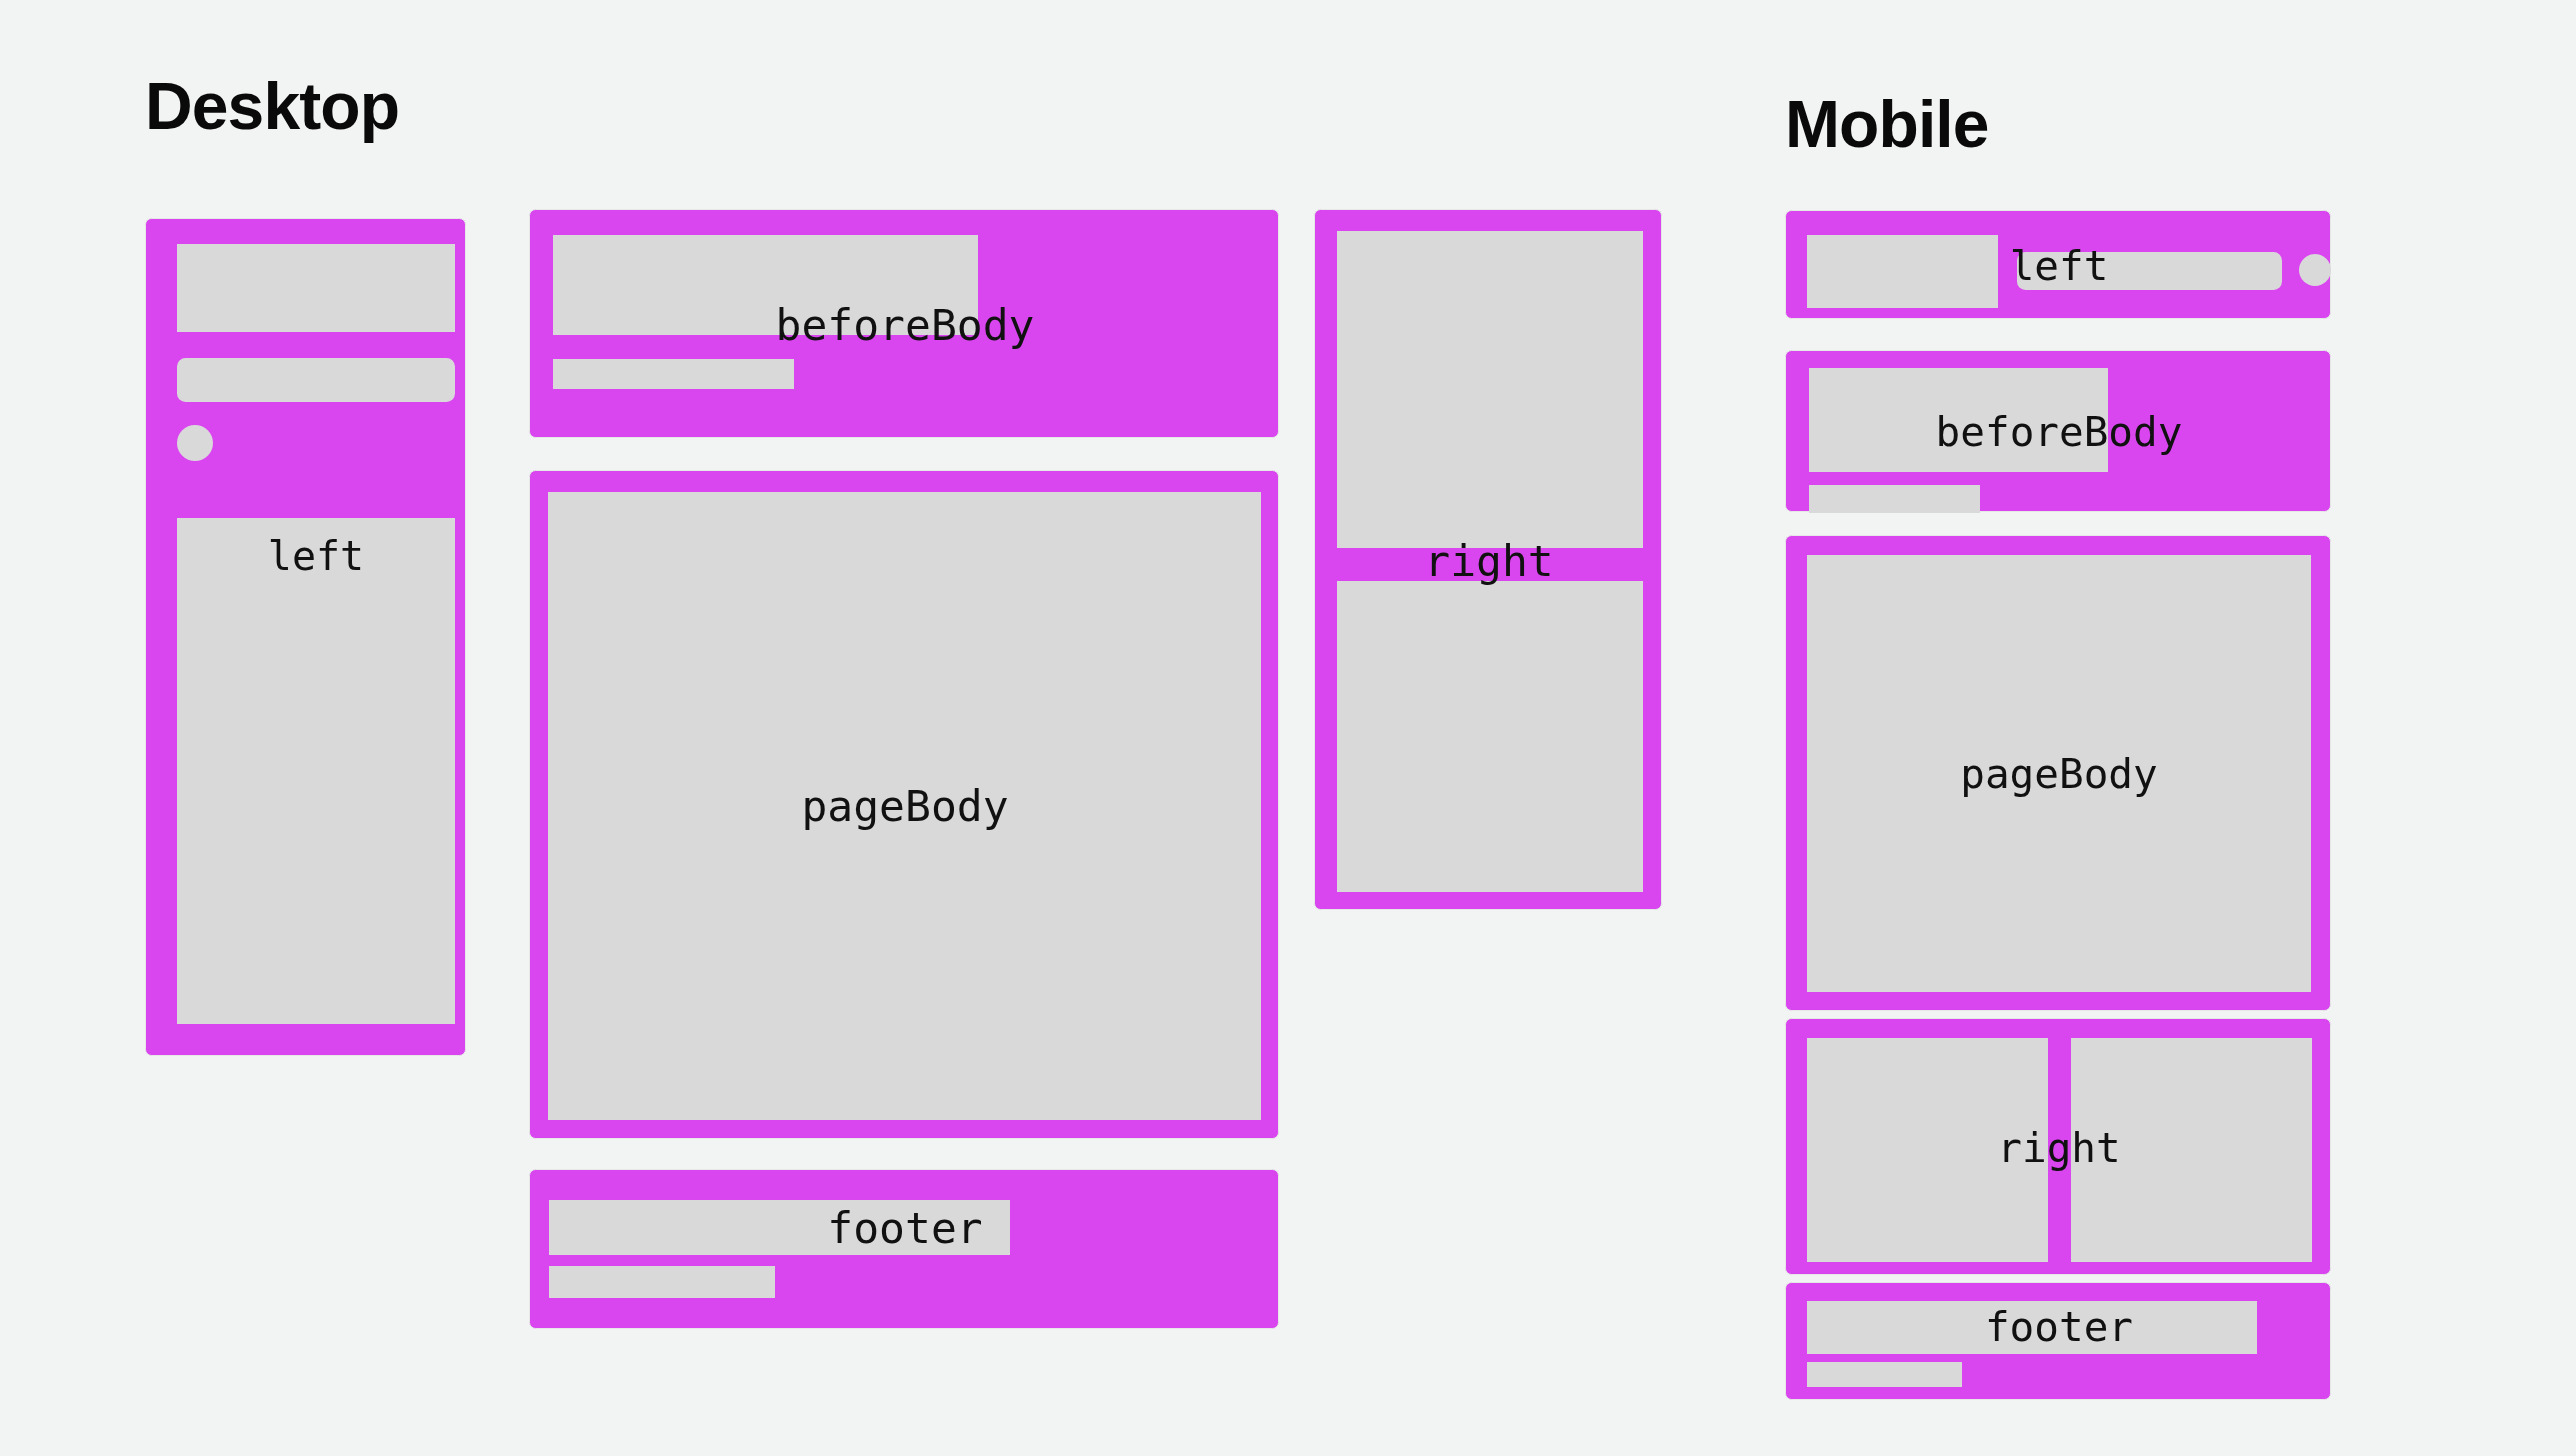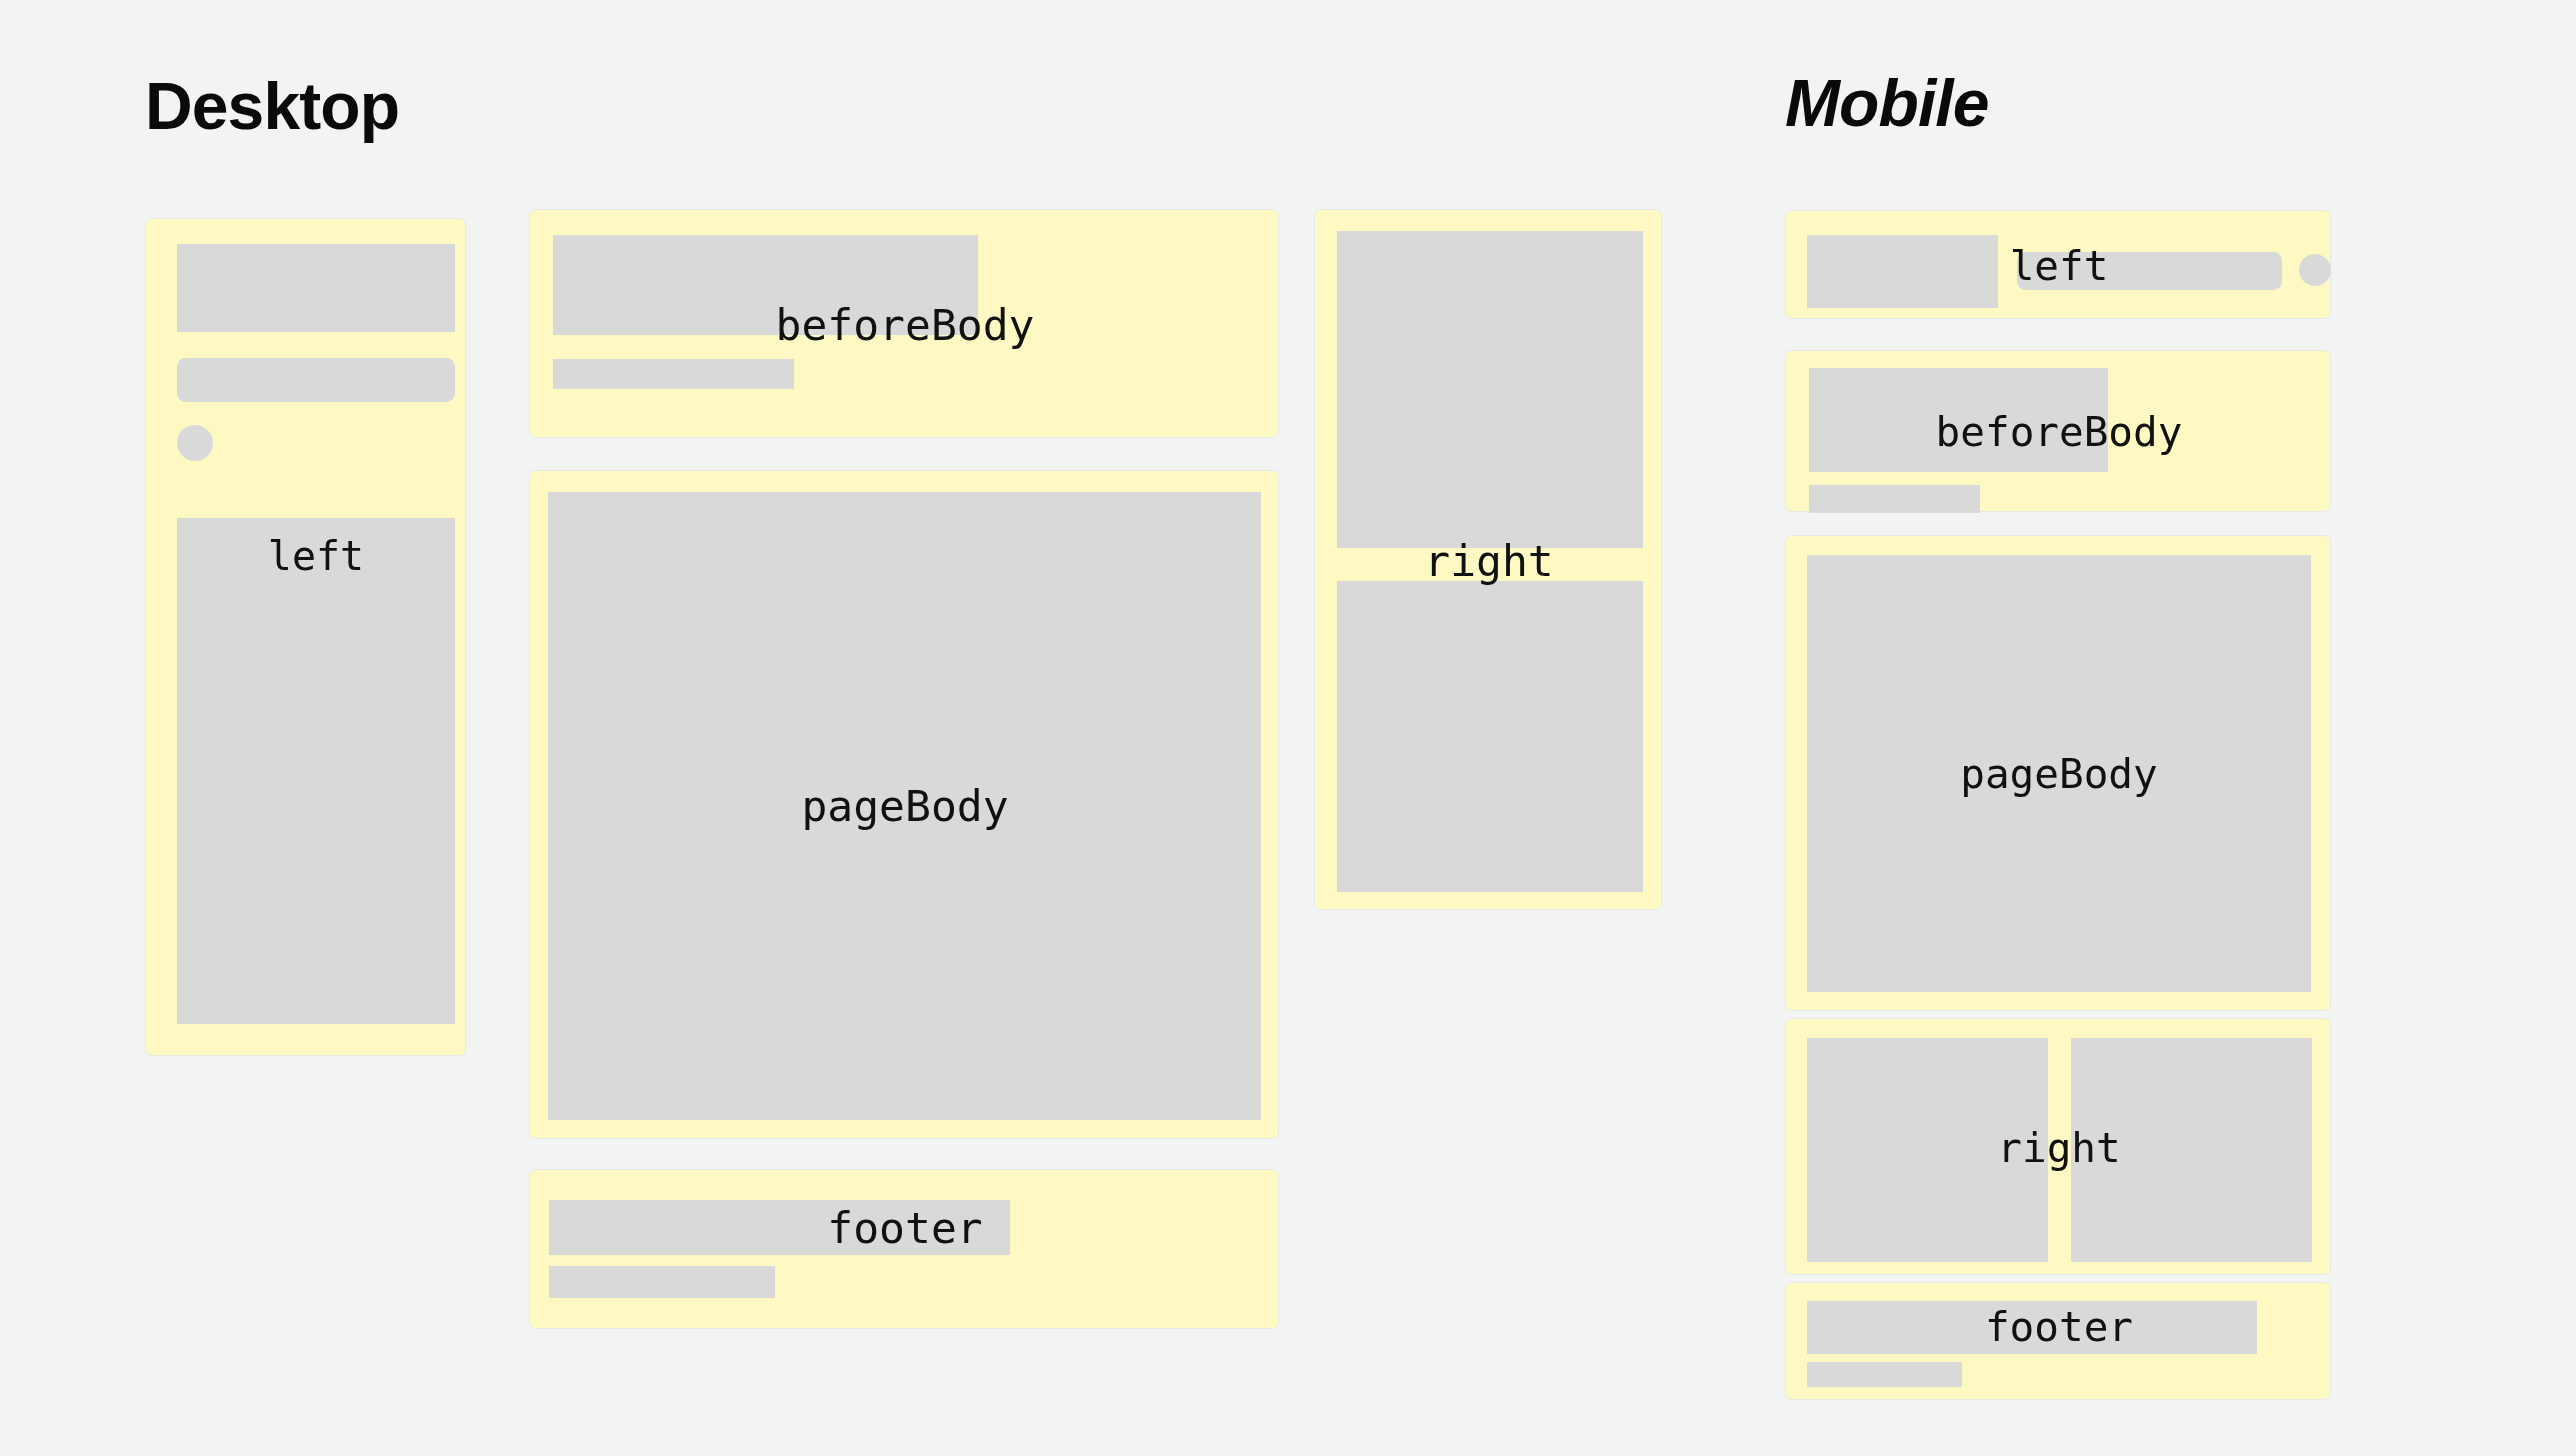--- a/index.html
+++ b/index.html
@@ -20,27 +20,27 @@
     position: absolute;
     font-family: "Liberation Sans", sans-serif;
     font-weight: bold;
     font-size: 66px;
     line-height: 1;
     color: #0a0a0a;
     letter-spacing: -0.9px;
     white-space: nowrap;
   }
   #desktop-title { left: 145px; top: 73px; }
-  #mobile-title  { left: 1785px; top: 70px; font-style: italic; }
+  #mobile-title  { left: 1785px; top: 91px; }
 
   
   .panel {
     position: absolute;
     box-sizing: border-box;
-    background: #fef9c3;
+    background: #d946ef;
     border: 1.9px solid #e6e7e7;
     border-radius: 6.6px;
   }
 
   
   .blk {
     position: absolute;
     background: #d9d9d9;
   }
   .blk.rounded { border-radius: 8.5px; }

